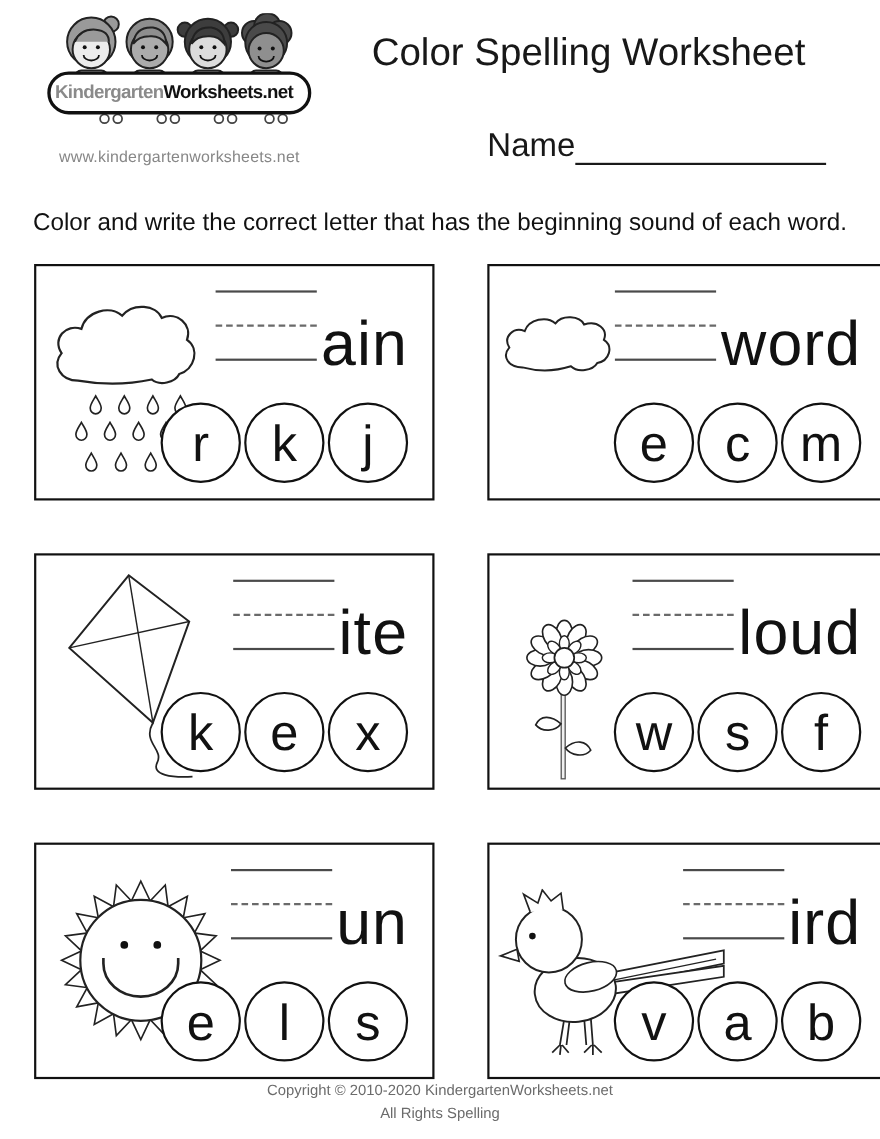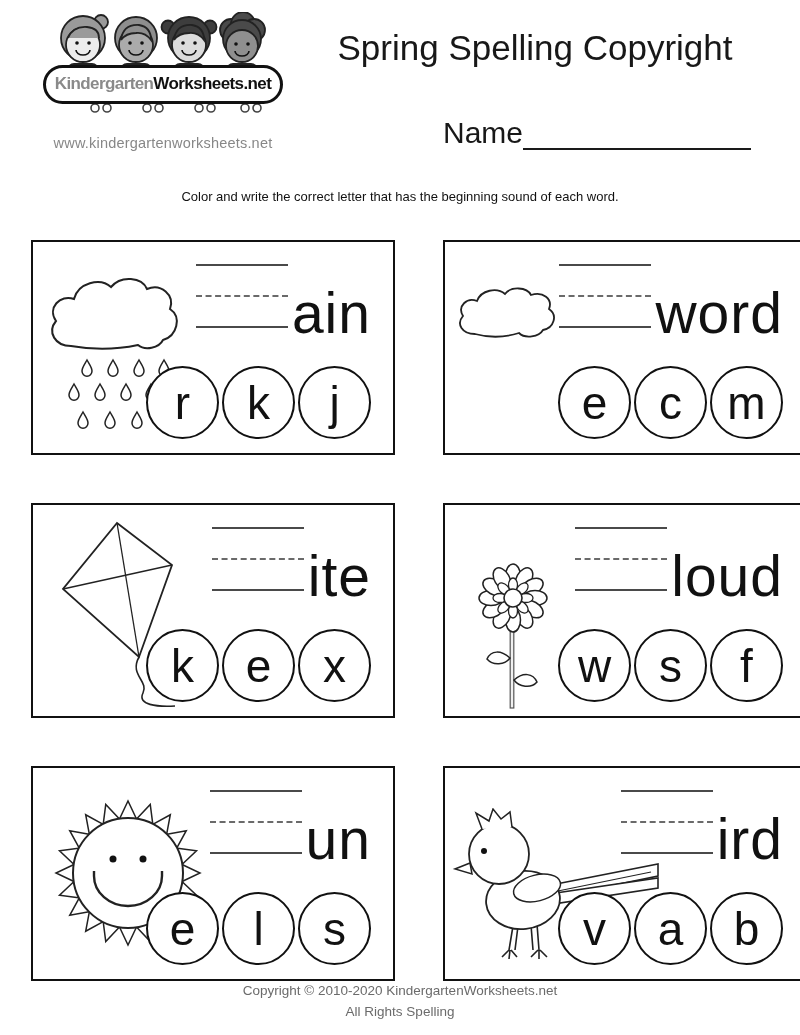--- a/index.html
+++ b/index.html
@@ -9,37 +9,37 @@
     background:#ffffff; font-family:"Liberation Sans", sans-serif; color:#1a1a1a;
     overflow:hidden;
   }
 
   
   .logo { position:absolute; left:43px; top:12px; width:240px; }
   .kids-svg { display:block; margin:0 auto; }
   .banner {
     position:relative; margin-top:-11px; background:#fff;
     border:3px solid #111; border-radius:22px;
-    padding:6px 4px 7px; text-align:center;
+    padding:6px 4px 7px; 
     font-weight:bold; font-size:17px; letter-spacing:-0.6px; white-space:nowrap;
   }
   .banner .gray-part { color:#8a8a8a; }
   .banner .dark-part { color:#111; }
   .feet-svg { display:block; margin:-2px auto 0; }
   .logo-url { margin-top:19px; text-align:center; color:#878787; font-size:14.5px; letter-spacing:0.2px; }
 
   
   .title-block { position:absolute; left:295px; top:28px; width:480px; height:140px; }
   .page-title { font-size:35px; font-weight:400; text-align:center; color:#181818; letter-spacing:0px; }
   .name-row { position:absolute; left:148px; top:88px; display:flex; align-items:flex-start; }
   .name-label { font-size:30px; color:#181818; }
   .name-line { display:inline-block; width:228px; height:34px; border-bottom:2.5px solid #1a1a1a; }
 
   
-  .instruction { position:absolute; top:189px; left:0; width:100%; text-align:center; font-size:13px; color:#111; }
+  .instruction { position:absolute; top:189px; left:0; width:100%; text-align:center; font-size:22px; color:#111; }
 
   
   .grid {
     position:absolute; left:31px; top:240px; width:761px;
     display:grid; grid-template-columns:364px 364px; column-gap:16px;
     grid-auto-rows:215px; row-gap:32px;gap:48px;
   }
   .card { position:relative; border:2px solid #111; background:#fff; }
   .card-img { position:absolute; }
   .img-rain   { left:10px; top:28px; }
@@ -141,21 +141,21 @@
           <circle cx="156" cy="6" r="4"></circle>
         <circle cx="190" cy="6" r="4"></circle>
           <circle cx="202" cy="6" r="4"></circle>
       </g>
     </svg>
 
     <div class="logo-url">www.kindergartenworksheets.net</div>
   </div>
 
   <div class="title-block">
-    <h1 class="page-title">Spring Spelling Copyright</h1>
+    <h1 class="page-title">Color Spelling Worksheet</h1>
     <div class="name-row">
       <span class="name-label">Name</span>
       <span class="name-line"></span>
     </div>
   </div>
 
   <p class="instruction">Color and write the correct letter that has the beginning sound of each word.</p>
 
   <div class="grid">
 

